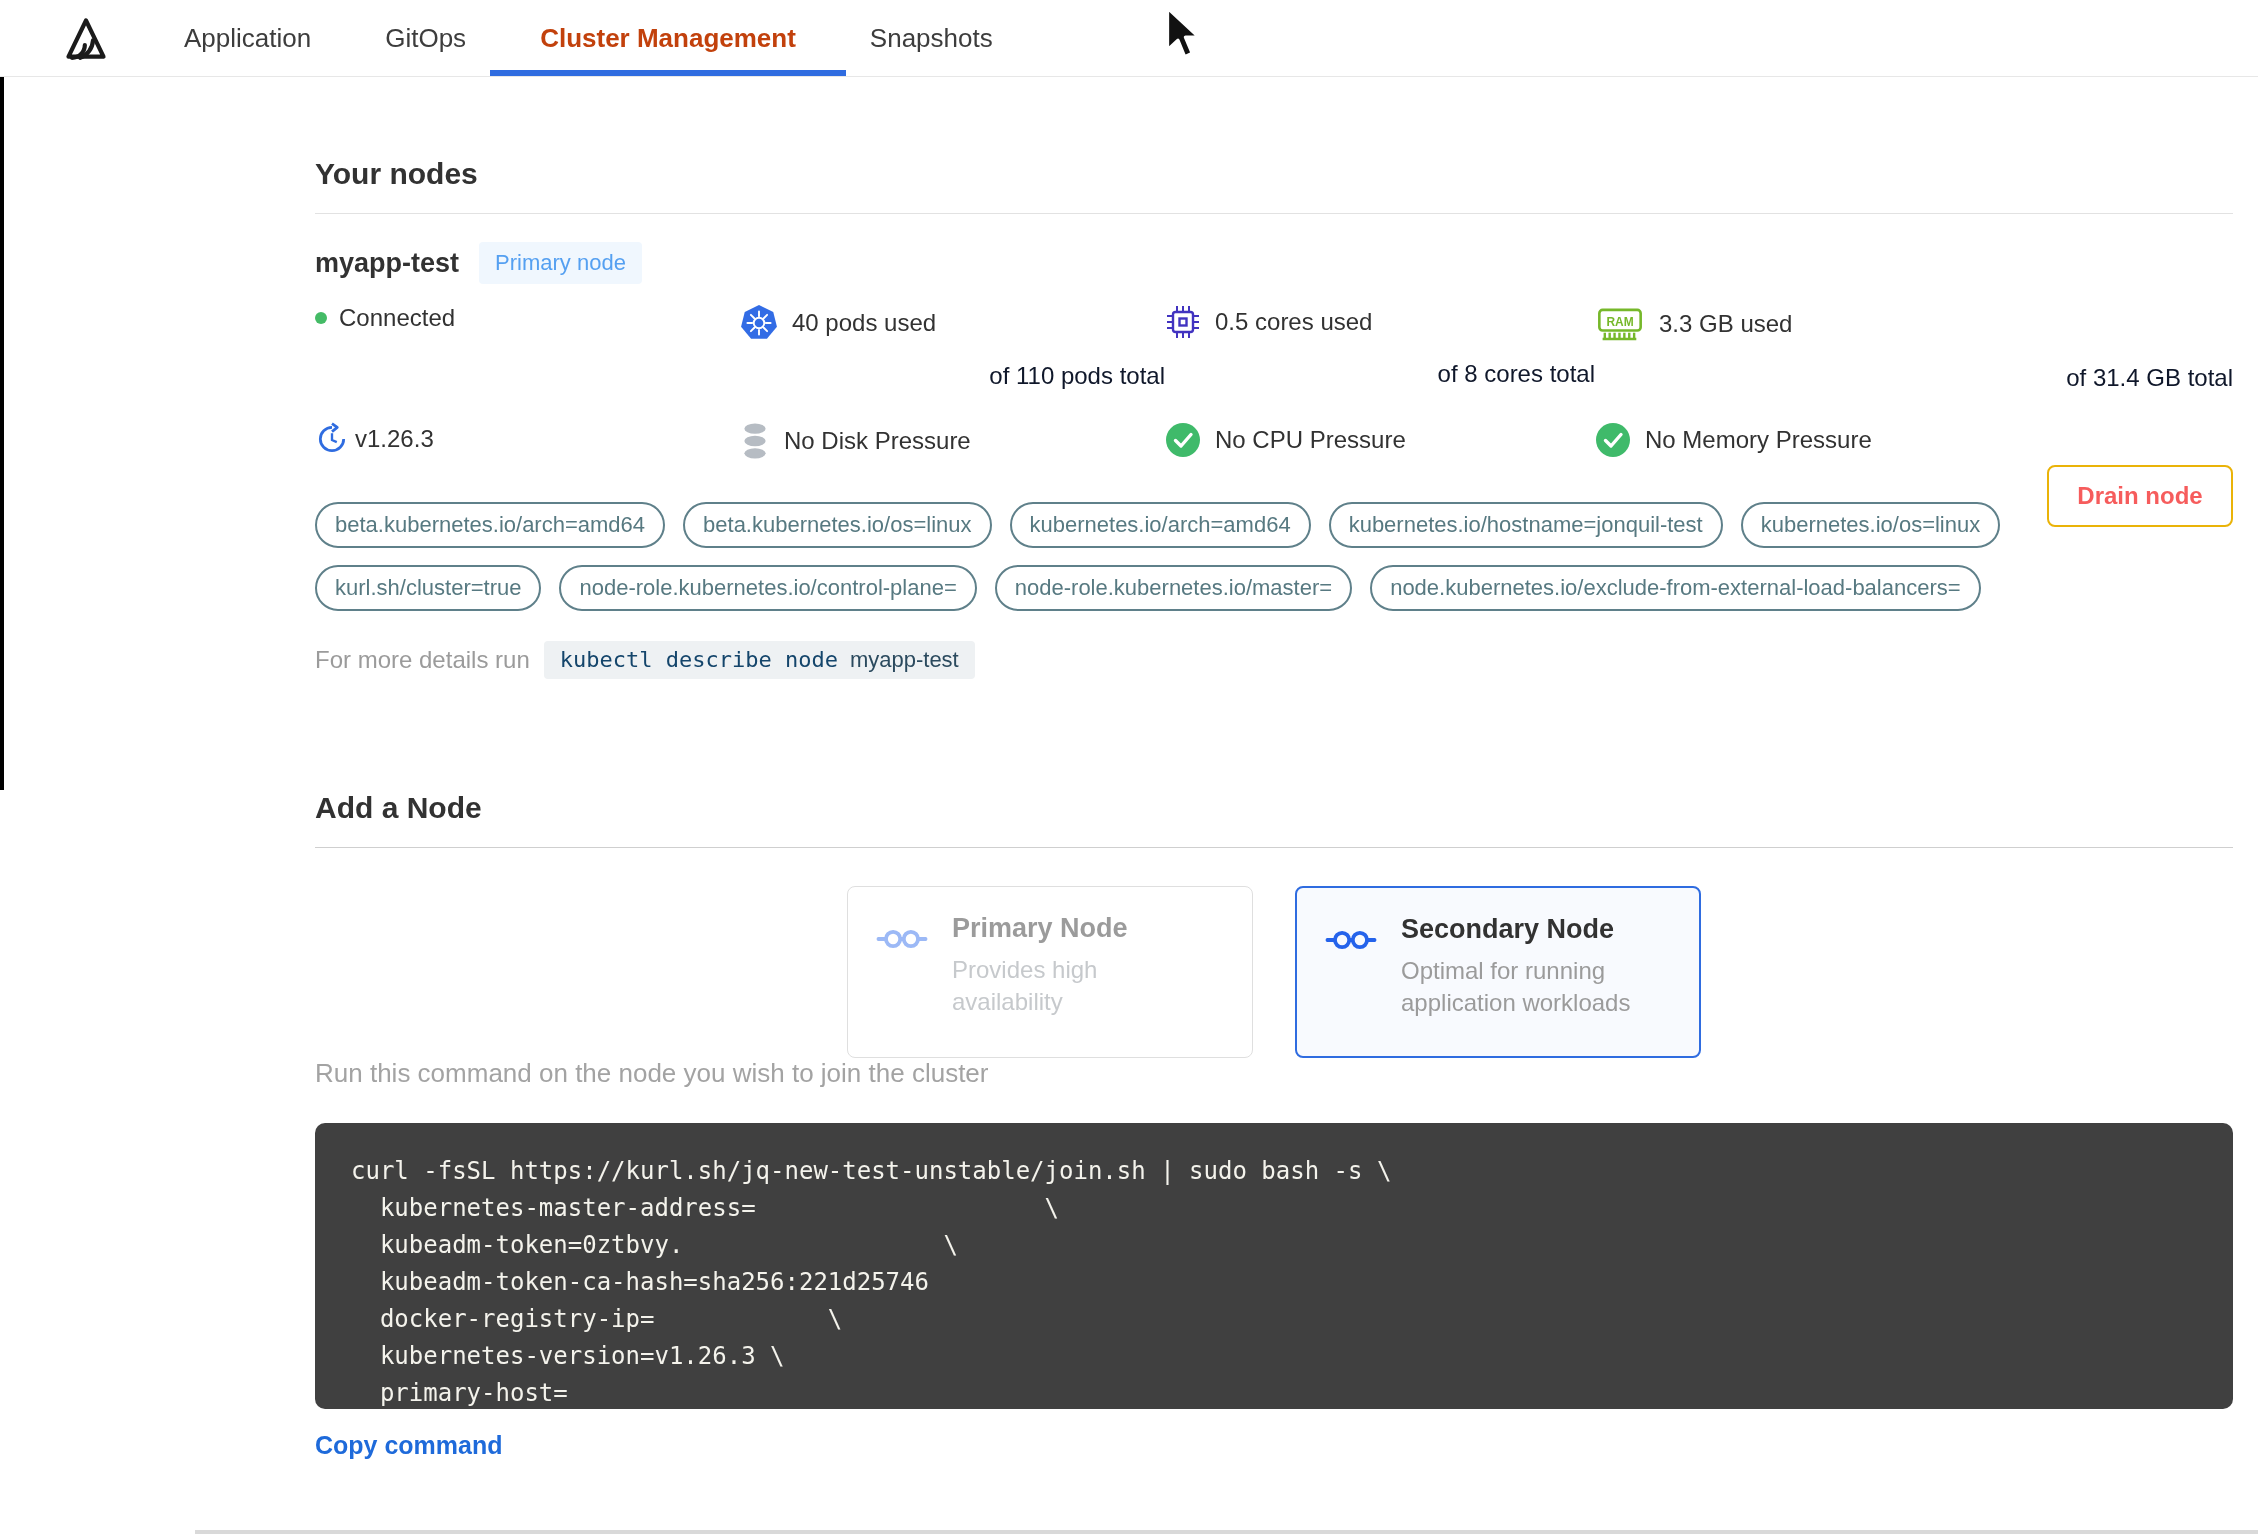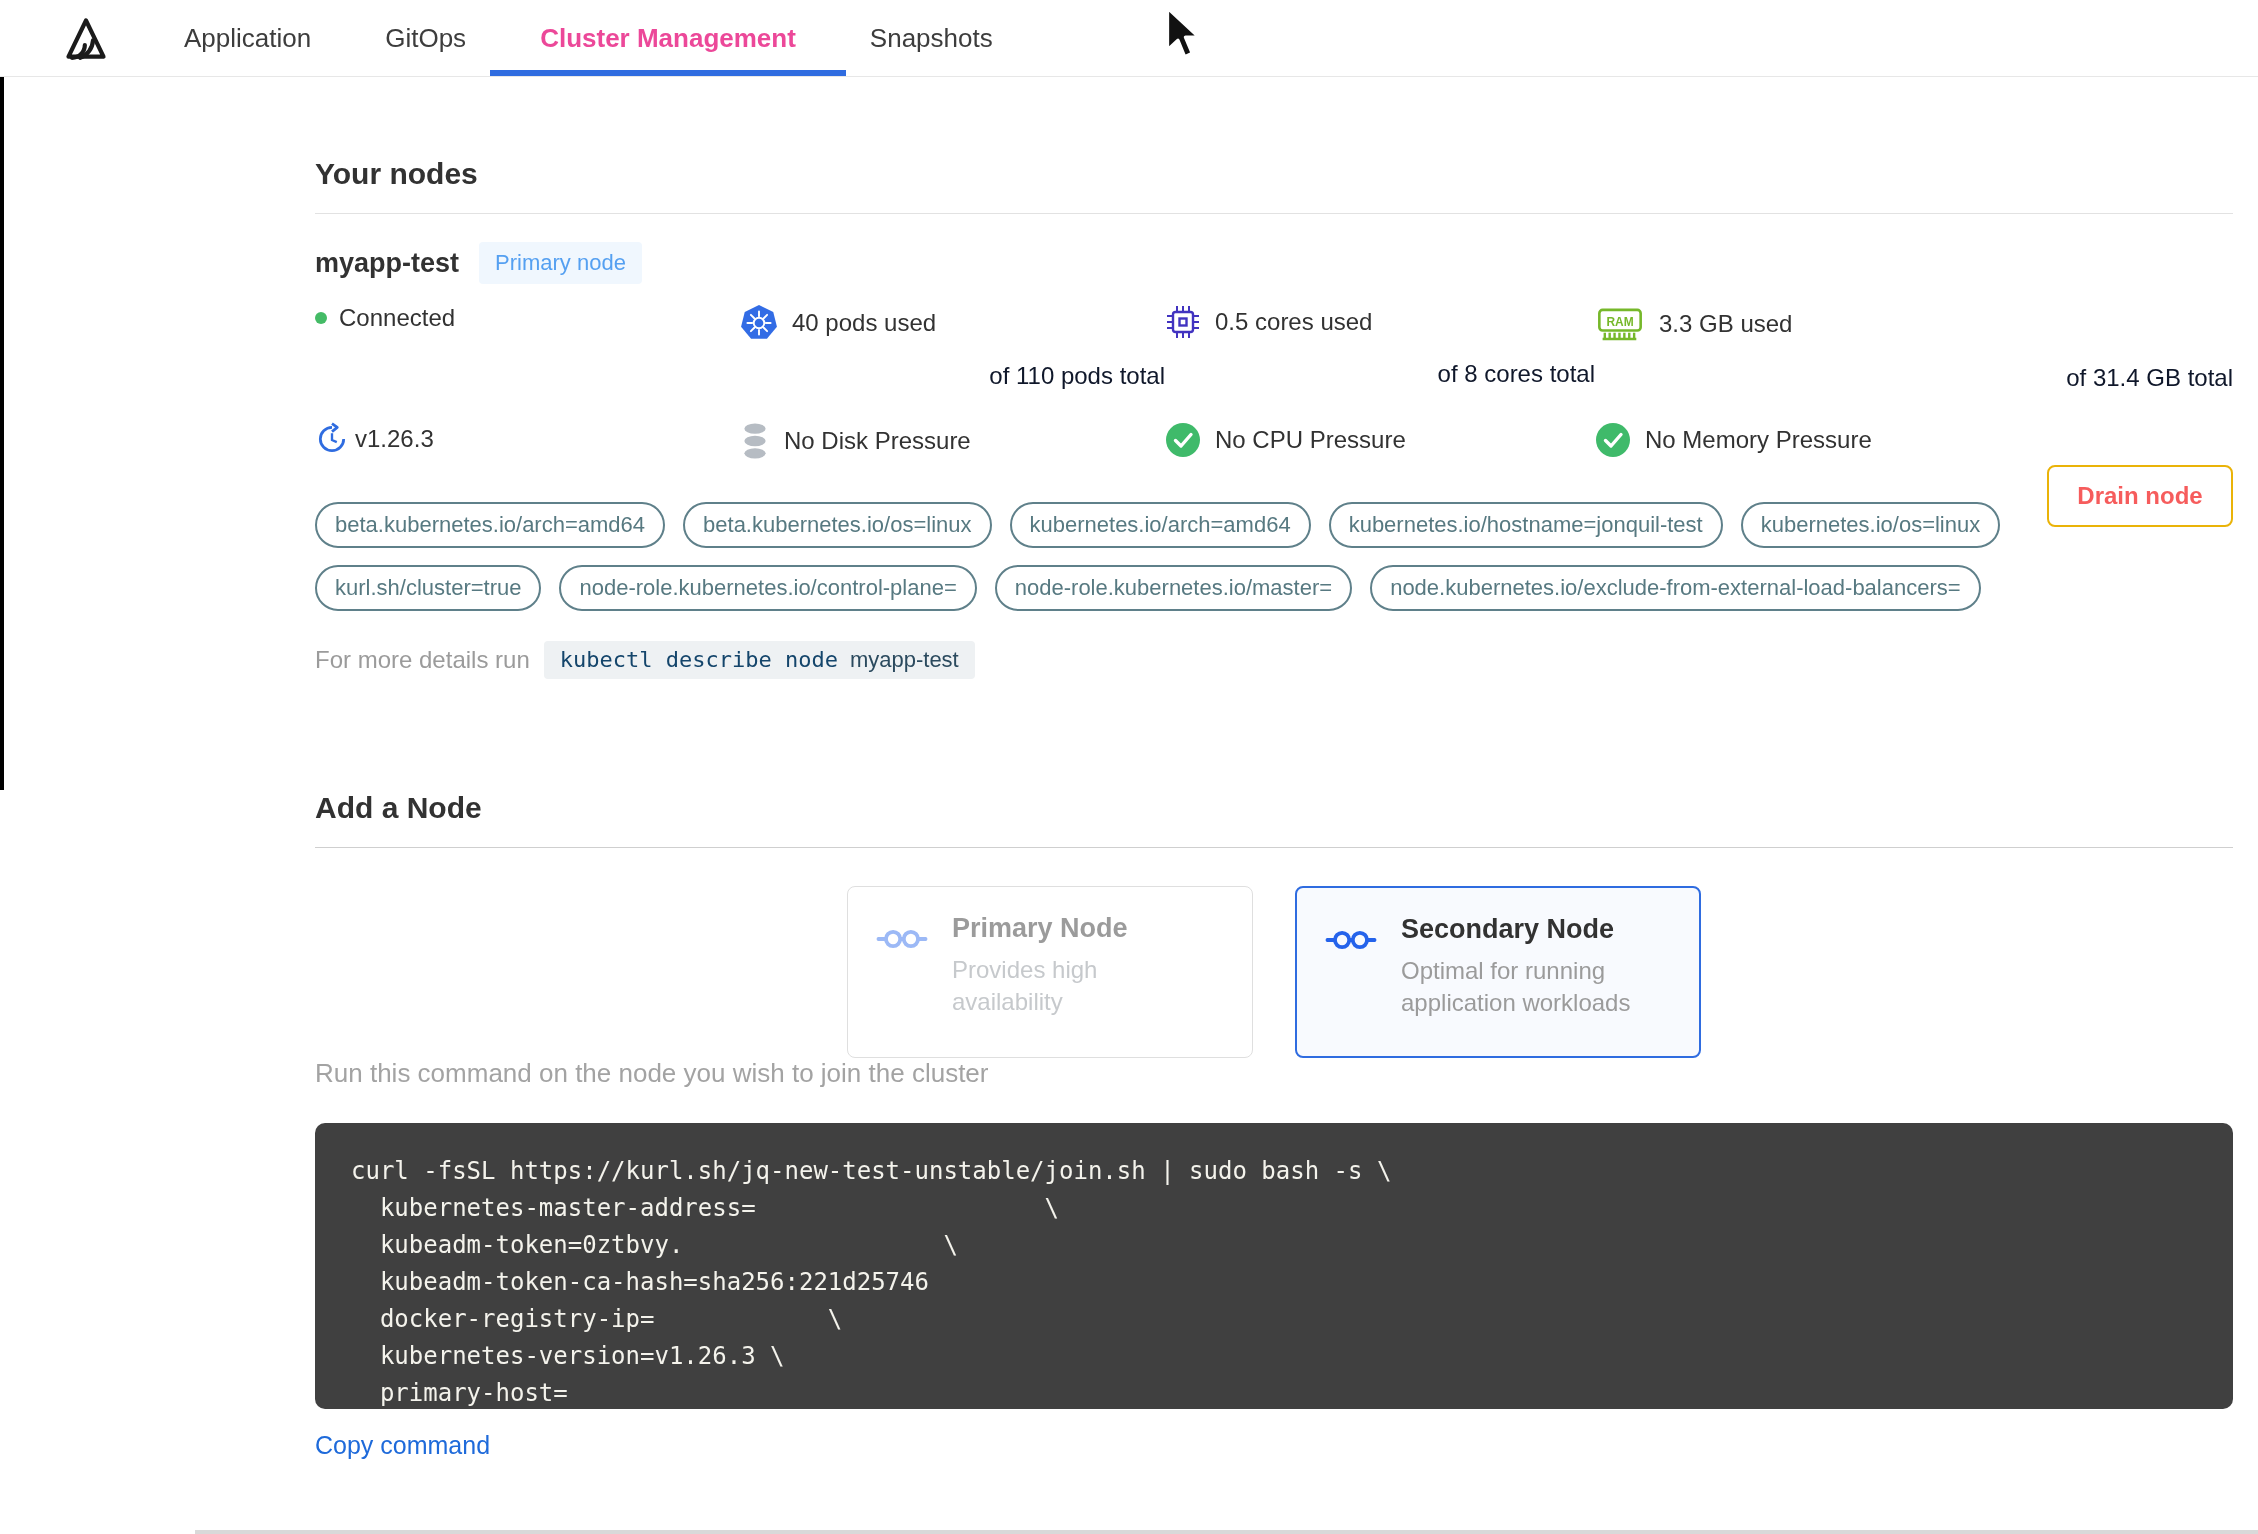--- a/index.html
+++ b/index.html
@@ -11,21 +11,21 @@
   .edge-top { position:absolute; left:0; top:0; width:2258px; height:5px; background:#000; }
   .edge-left { position:absolute; left:0; top:0; width:4px; height:790px; background:#000; }
   .edge-bottom { position:absolute; left:195px; right:0; bottom:0; height:4px; background:#d9d9d9; }
 
   
   .nav { position:relative; height:77px; border-bottom:1px solid #e7e7e7; display:flex; align-items:stretch; background:#fff; }
   .logo { width:58px; margin-left:58px; display:flex; align-items:center; }
   .tabs { display:flex; margin-left:64px; }
   .tab { position:relative; display:flex; align-items:center; padding:0 4px; margin-right:66px;
     font-size:26px; font-weight:500; color:#3d3d3d; cursor:pointer; }
-  .tab.active { font-weight:600; color:#ec4899; }
+  .tab.active { font-weight:600; color:#c2410c; }
   .tab.active::after { content:""; position:absolute; left:-46px; right:-46px; bottom:0; height:6px; background:#2f6ce0; }
 
   
   .cursor { position:absolute; left:1163px; top:6px; z-index:50; }
 
   
   .content { position:relative; margin-left:315px; width:1918px; }
   h2.section-title { font-size:30px; font-weight:700; color:#323232; }
   .divider { height:1px; background:#e2e2e2; margin-top:22px; }
   .divider.dark { background:#cfcfcf; }
@@ -71,21 +71,21 @@
   .card-sub { margin-top:10px; font-size:24px; line-height:32px; color:#c6c9cc; max-width:235px; }
   .card.selected .card-sub { color:#9b9b9b; }
 
   .instruction { font-size:26px; font-weight:500; color:#a3a3a3; }
 
   .cmd-block { margin-top:34px; width:1918px; height:286px; background:#404040; border-radius:10px;
     padding:30px 0 0 36px; overflow:hidden; }
   .cmd-block pre { font-family:"DejaVu Sans Mono", monospace; font-size:24px; line-height:37px;
     color:#f4f3ec; white-space:pre; }
 
-  .copy-link { margin-top:22px; font-size:25px; font-weight:400; color:#1e6ada; cursor:pointer; display:inline-block; }
+  .copy-link { margin-top:22px; font-size:25px; font-weight:700; color:#1e6ada; cursor:pointer; display:inline-block; }
 </style>
 </head>
 <body>
 
 <div class="page">
   <div class="edge-top"></div>
   <div class="edge-left"></div>
   <div class="edge-bottom"></div>
 
   <div class="nav">

